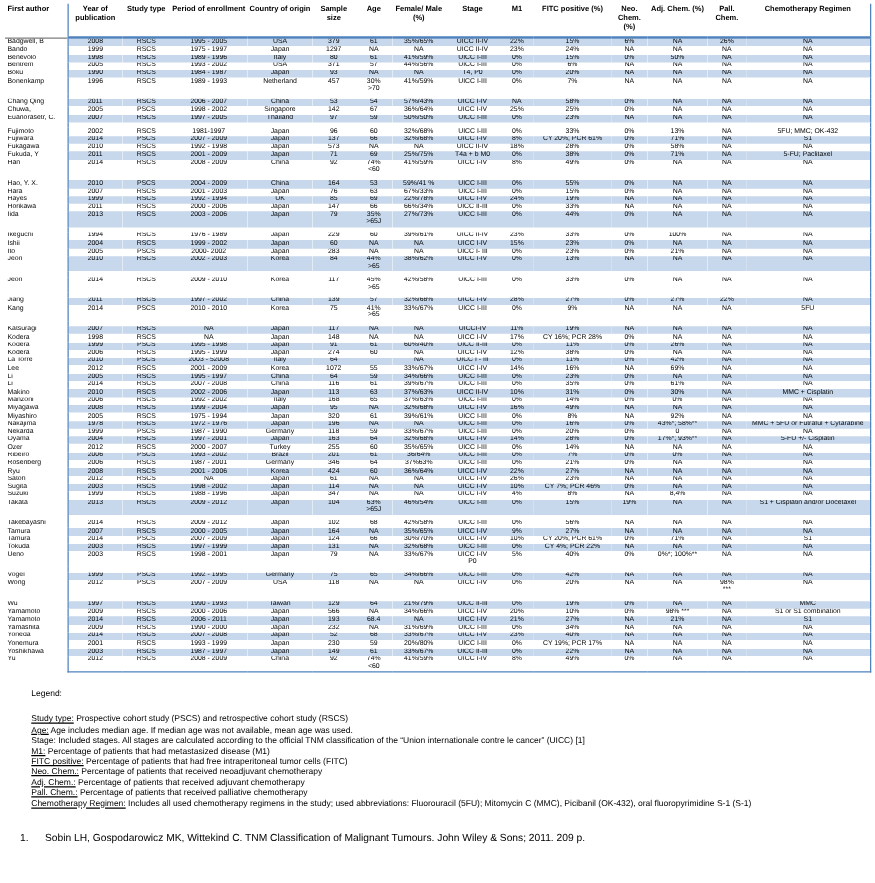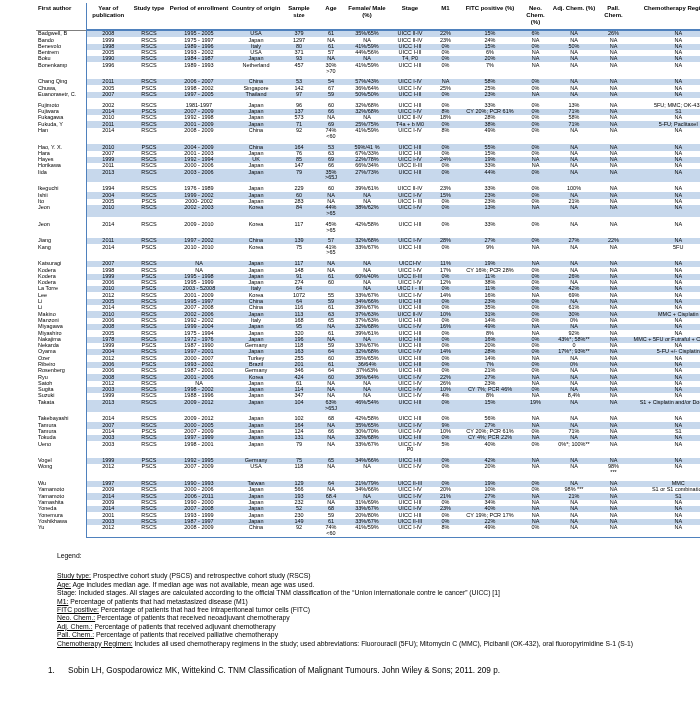--- a/index.html
+++ b/index.html
@@ -1,18 +1,18 @@
 <!DOCTYPE html>
 <html style="--band: #c7d8ec; --tbl-border: #4f81bd; --hdr-rule: #7f7f7f;"><head>
 <meta charset="utf-8">
 <style>
   html,body{margin:0;padding:0;background:#fff;}
   body{width:700px;height:706px;overflow:hidden;position:relative;
        font-family:"Liberation Sans",sans-serif;color:#000;}
-  .page{position:absolute;inset:0;padding:3px 4px 0 4px;margin-left:32px;}
+  .page{position:absolute;inset:0;padding:3px 4px 0 4px;}
 
   table{border-collapse:collapse;table-layout:fixed;width:692px;}
   th,td{vertical-align:top;overflow:hidden;word-wrap:break-word;}
   th{font-size:6px;line-height:7px;font-weight:bold;text-align:center;
      padding:2px 1px 3px;border-bottom:2px solid var(--tbl-border);}
   th.c1{text-align:left;border-bottom:1px solid var(--hdr-rule);padding-left:2px;}
   td{font-size:5.5px;line-height:5.8px;padding:0.25px 1px;text-align:center;
      white-space:pre-line;}
   td.c1{text-align:left;padding-left:2px;background:#fff;}
   tr.band td:not(.c1){background:var(--band);}

